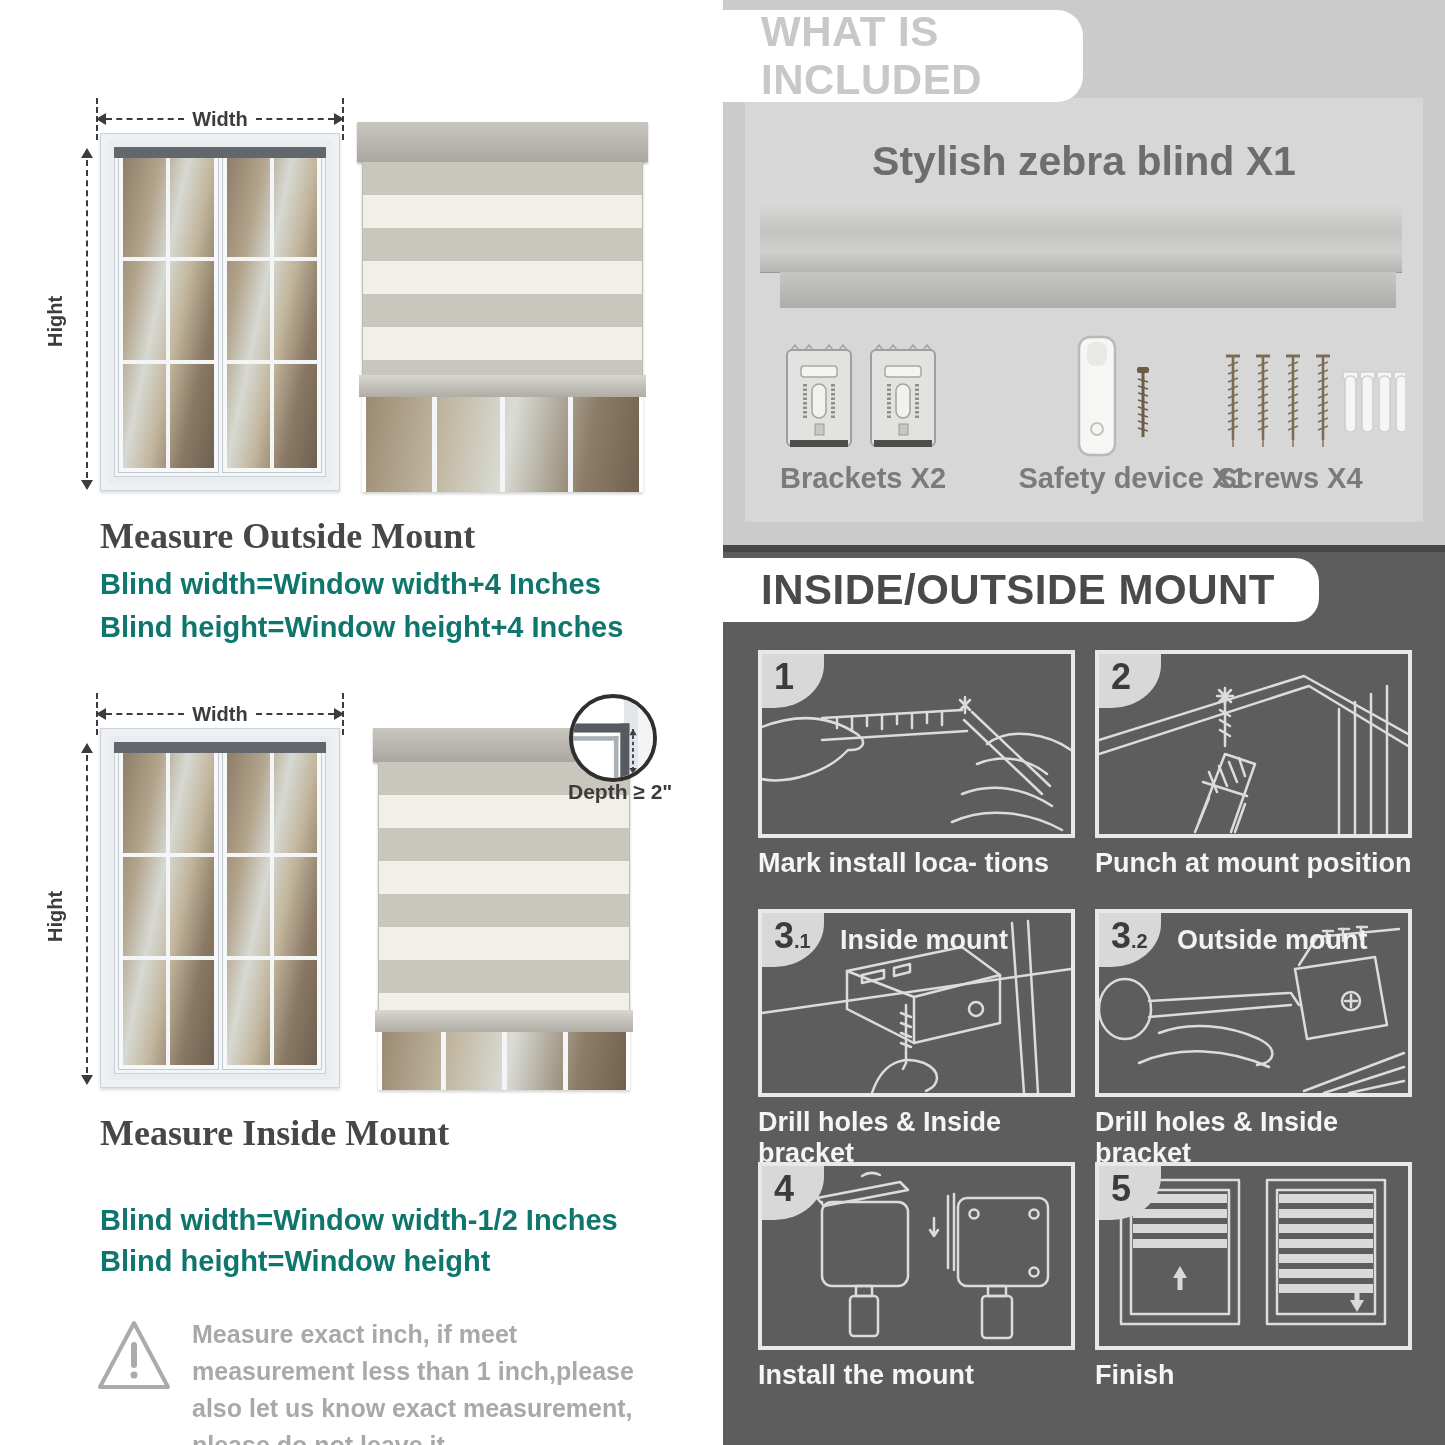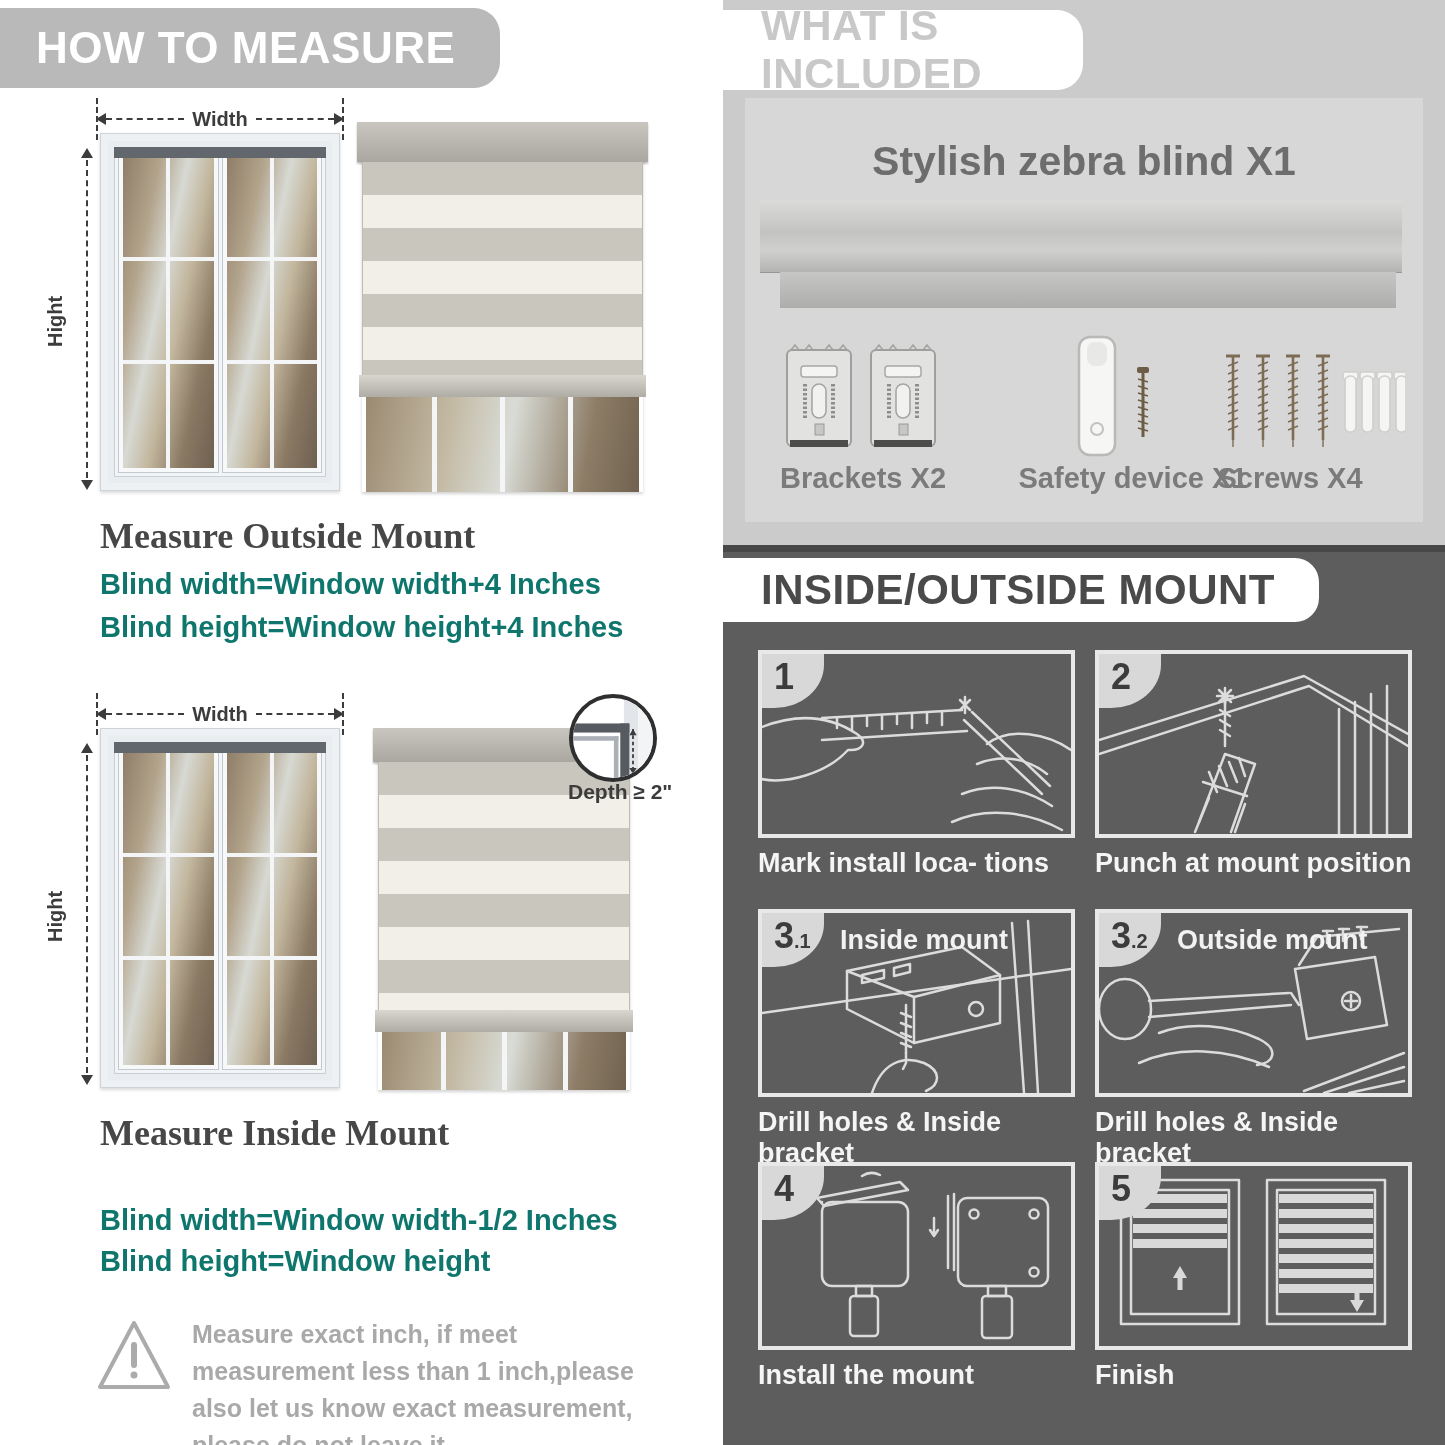--- a/index.html
+++ b/index.html
@@ -6,21 +6,21 @@
   html,body { width:1445px; height:1445px; }
   body { font-family:"Liberation Sans", sans-serif; background:#ffffff; position:relative; overflow:hidden; }
 
   
   .leftcol  { position:absolute; left:0; top:0; width:723px; height:1445px; background:#ffffff; }
   .rightcol { position:absolute; left:723px; top:0; width:722px; height:1445px; }
 
   
   .chip { position:absolute; display:flex; align-items:center; font-weight:bold; letter-spacing:.5px; }
   .chip-how   { left:0; top:8px;  width:500px; height:80px; background:#b9b9b9; color:#ffffff; border-radius:0 26px 26px 0; padding-left:36px; font-size:44px; }
-  .chip-incl  { left:0; top:10px; width:360px; height:80px; background:#ffffff; color:#c8c8c8; border-radius:0 26px 26px 0; padding-left:38px; font-size:42px; }
+  .chip-incl  { left:0; top:10px; width:360px; height:92px; background:#ffffff; color:#c8c8c8; border-radius:0 26px 26px 0; padding-left:38px; font-size:42px; }
   .chip-mount { left:0; top:558px; width:596px; height:64px; background:#ffffff; color:#4a4a4a; border-radius:0 24px 24px 0; padding-left:38px; font-size:42px; z-index:5; }
 
   
   .sec-title { position:absolute; left:100px; font-size:36px; font-weight:bold; color:#474747;font-family:Liberation Serif, serif; }
   .sec-line  { position:absolute; left:100px; font-size:29px; font-weight:bold; color:#0f766e; }
 
   
   .warrow { position:absolute; display:flex; align-items:center; height:22px; }
   .warrow .dash { flex:1; border-top:2px dashed #3c3c3c; }
   .warrow .wlabel { font-size:20px; font-weight:bold; color:#3c3c3c; padding:0 8px; }
@@ -80,21 +80,20 @@
   .inner-label { position:absolute; left:78px; top:12px; font-size:27px; font-weight:bold; color:#f2f2f2; z-index:3; }
   .caption { margin-top:10px; font-size:27px; font-weight:bold; color:#f5f5f5; }
   .panel svg { position:absolute; inset:0; width:100%; height:100%; }
   .lineart { stroke:#dcdcdc; stroke-width:2.5; fill:none; stroke-linecap:round; stroke-linejoin:round; }
 </style>
 </head>
 <body>
 
 <div class="leftcol">
 
-  <div class="chip chip-how">HOW TO MEASURE</div>
 
   <div class="warrow" style="left:96px; top:108px; width:248px;">
     <span class="ah ah-l"></span>
     <span class="dash"></span>
     <span class="wlabel">Width</span>
     <span class="dash"></span>
     <span class="ah ah-r"></span>
   </div>
   <div class="vtick" style="left:96px; top:98px;"></div>
   <div class="vtick" style="left:342px; top:98px;"></div>

